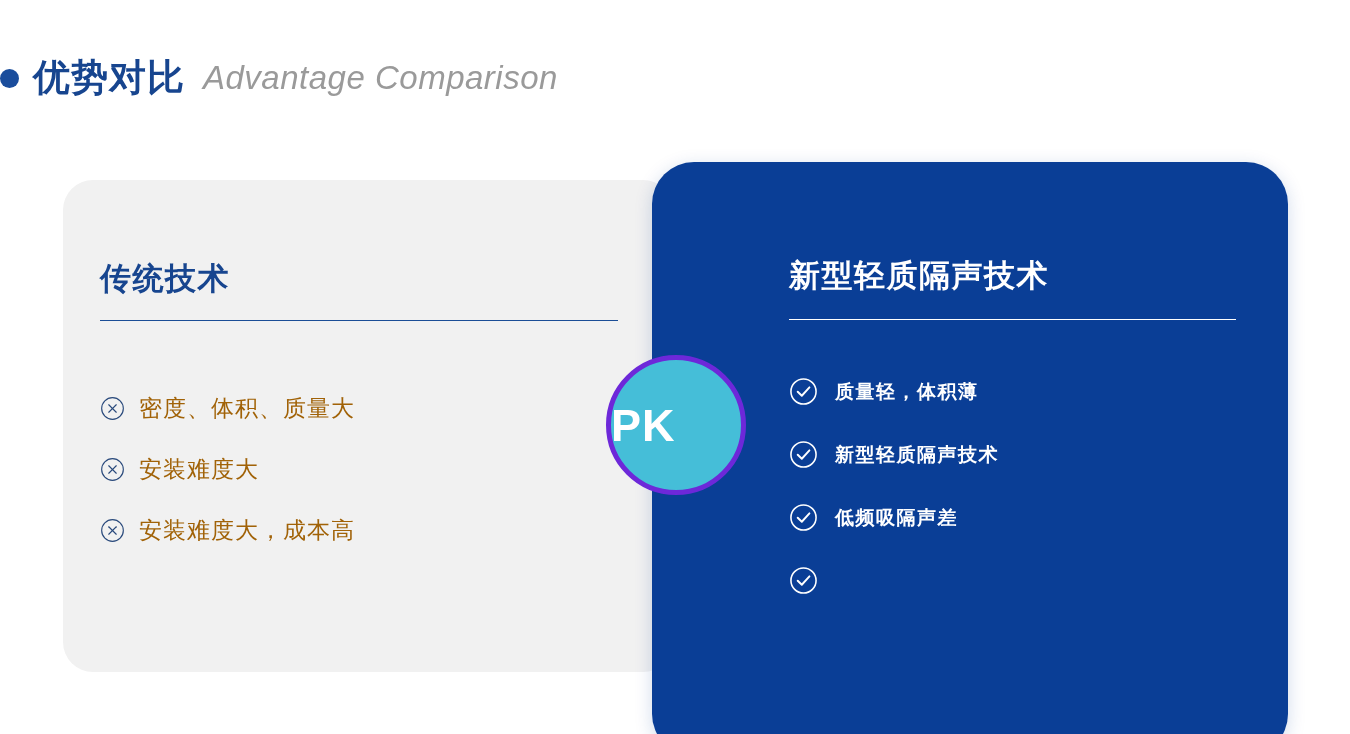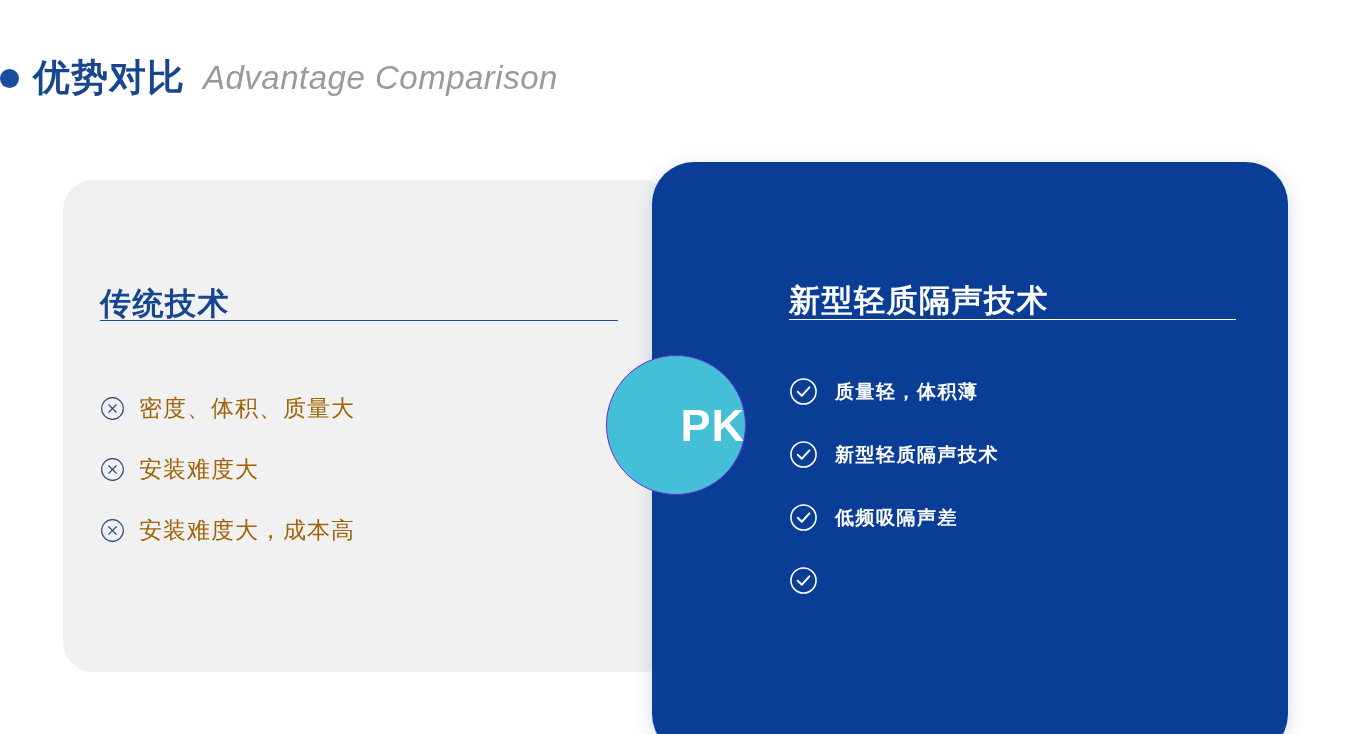--- a/index.html
+++ b/index.html
@@ -89,21 +89,20 @@
   }
 
   
   .card-title {
     position: absolute;
     font-size: 31px;
     font-weight: bold;
     letter-spacing: 1.5px;
     line-height: 1;
     white-space: nowrap;
-    margin-top: 25px;
   }
 
   #title-traditional {
     left: 37px;
     top: 83px;
     color: #17458F;
   }
 
   #title-new {
     left: 137px;
@@ -182,25 +181,25 @@
 
   
   #pk-badge {
     position: absolute;
     left: 606px;
     top: 355px;
     width: 140px;
     height: 140px;
     border-radius: 50%;
     background: #45BED8;
-    border: 1px solid #6d28d9;
+    border: 5px solid #6d28d9;
     z-index: 3;
     display: flex;
     align-items: center;
-    justify-content: flex-end;
+    justify-content: flex-start;
   }
 
   #pk-badge-label {
     font-size: 45px;
     font-weight: bold;
     color: #ffffff;
     letter-spacing: 1px;
     line-height: 1;
   }
 </style>

